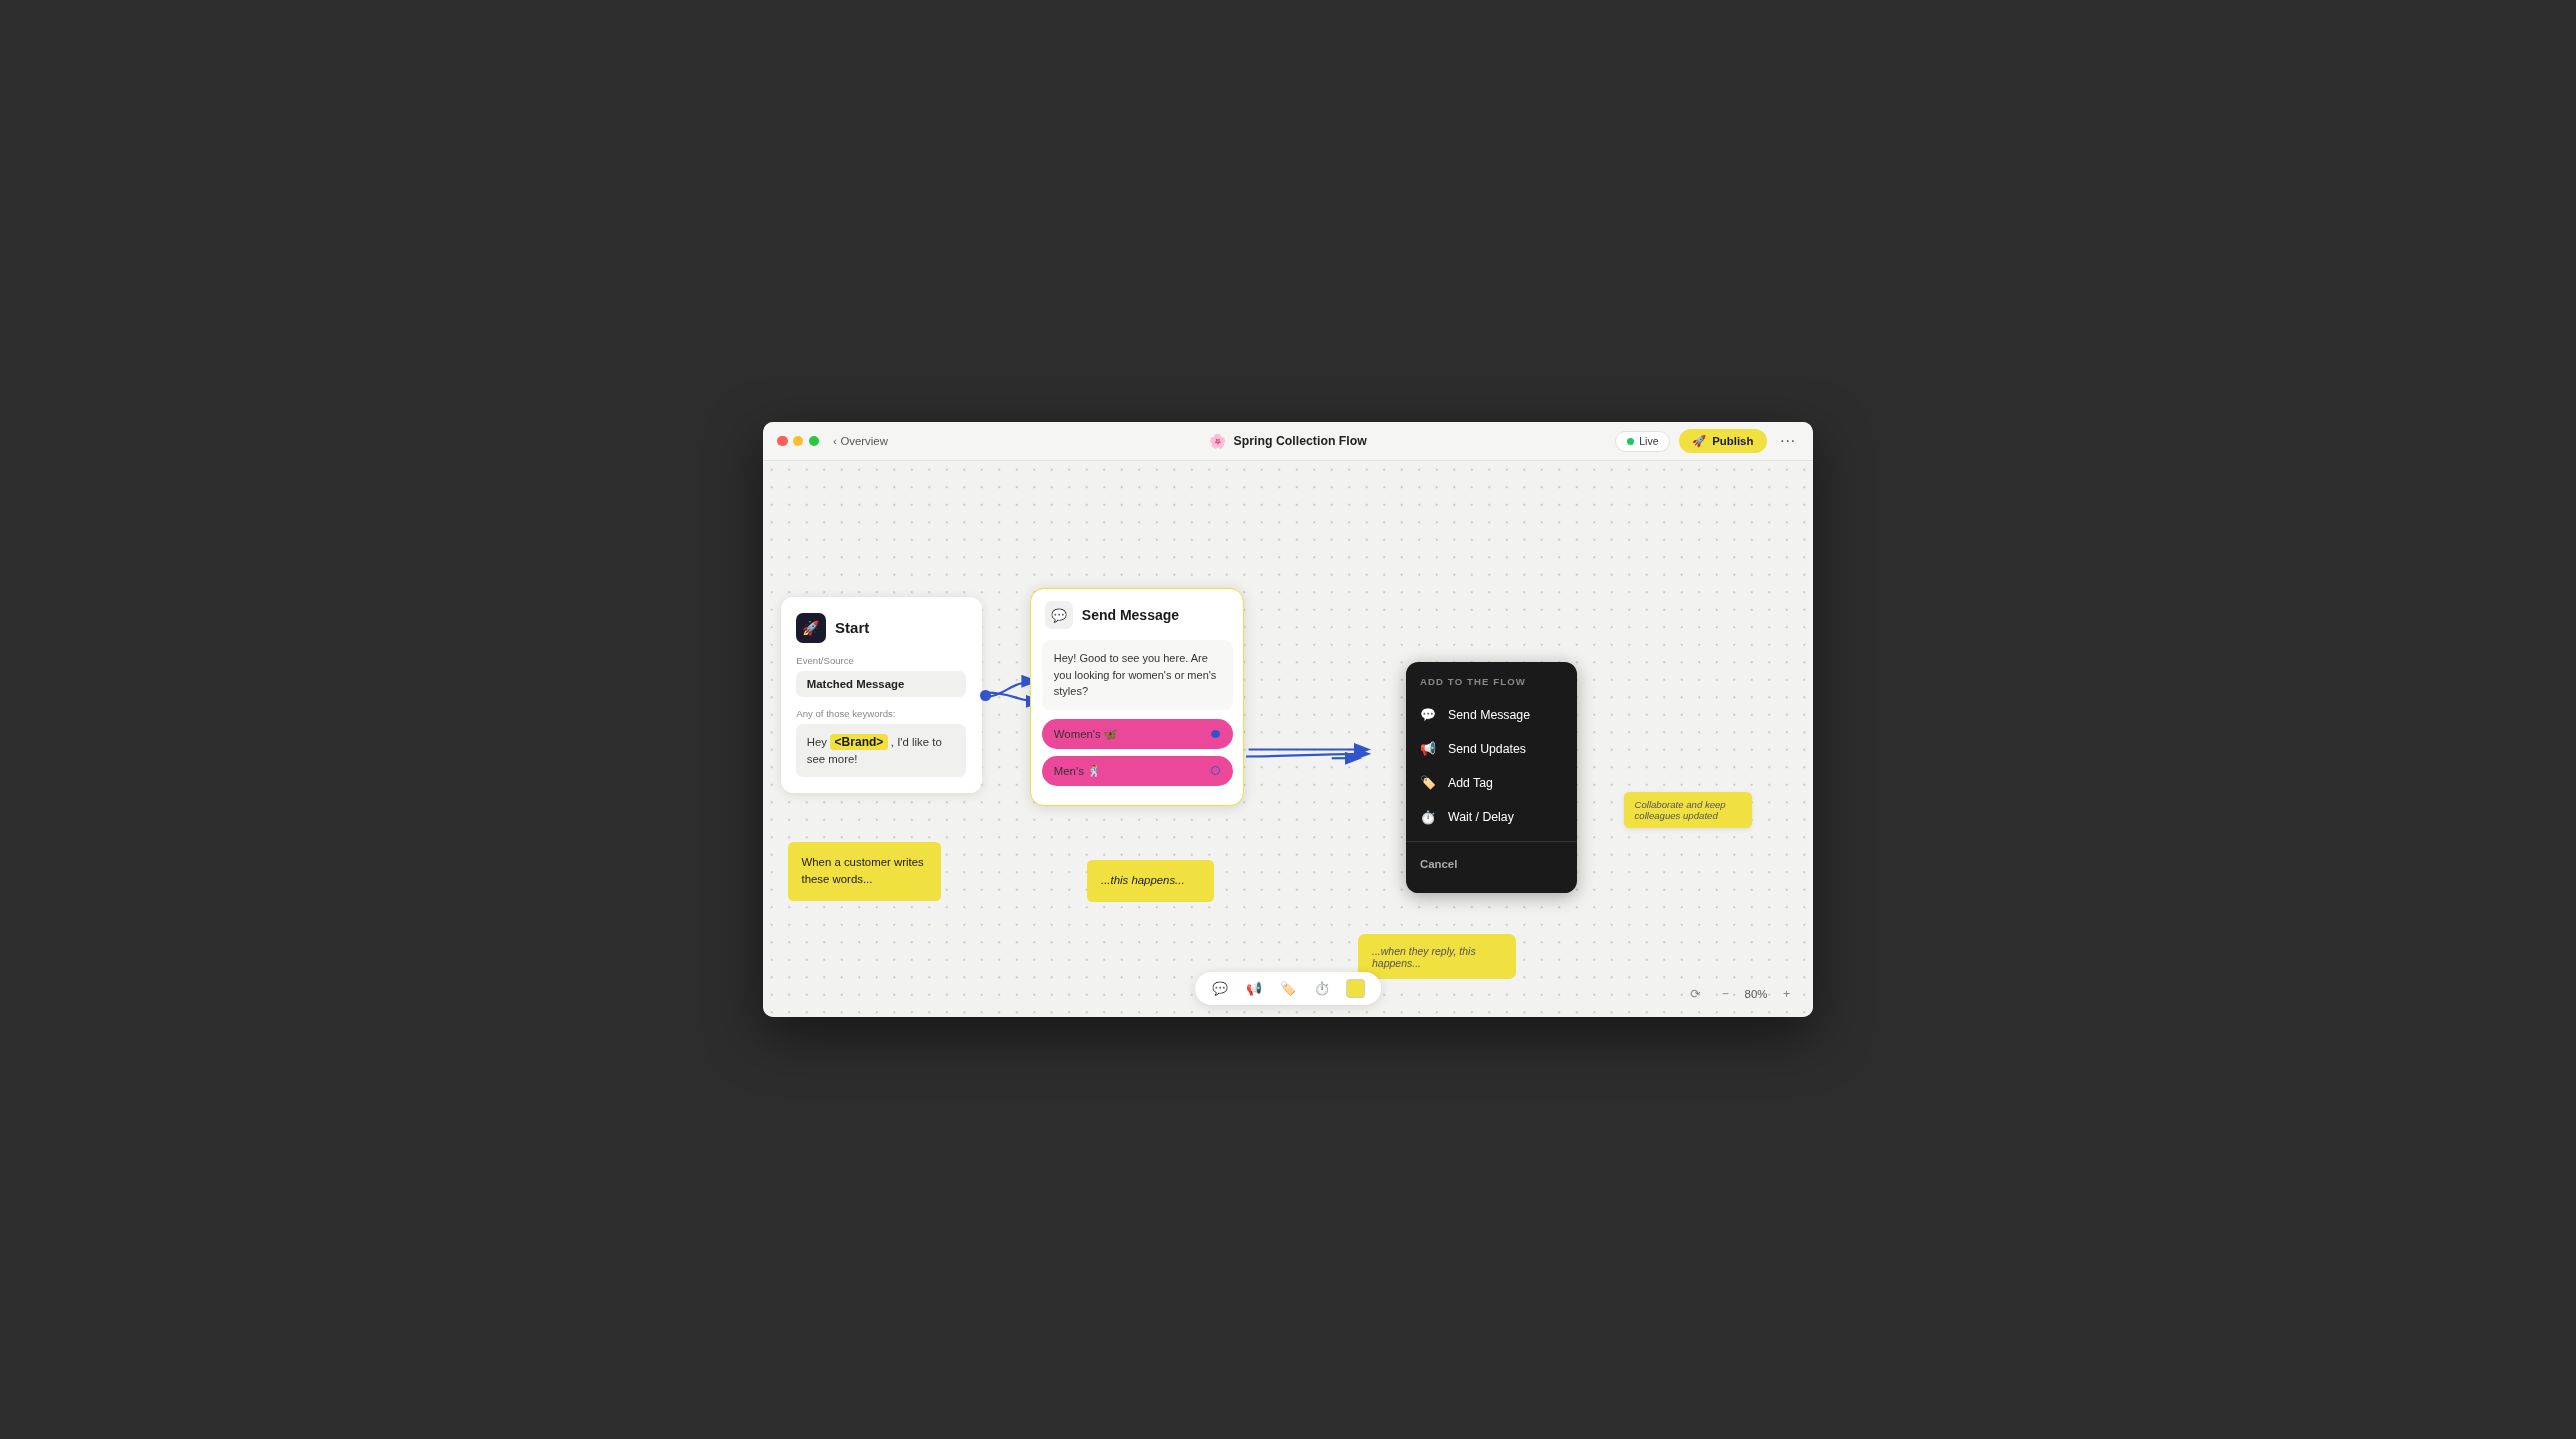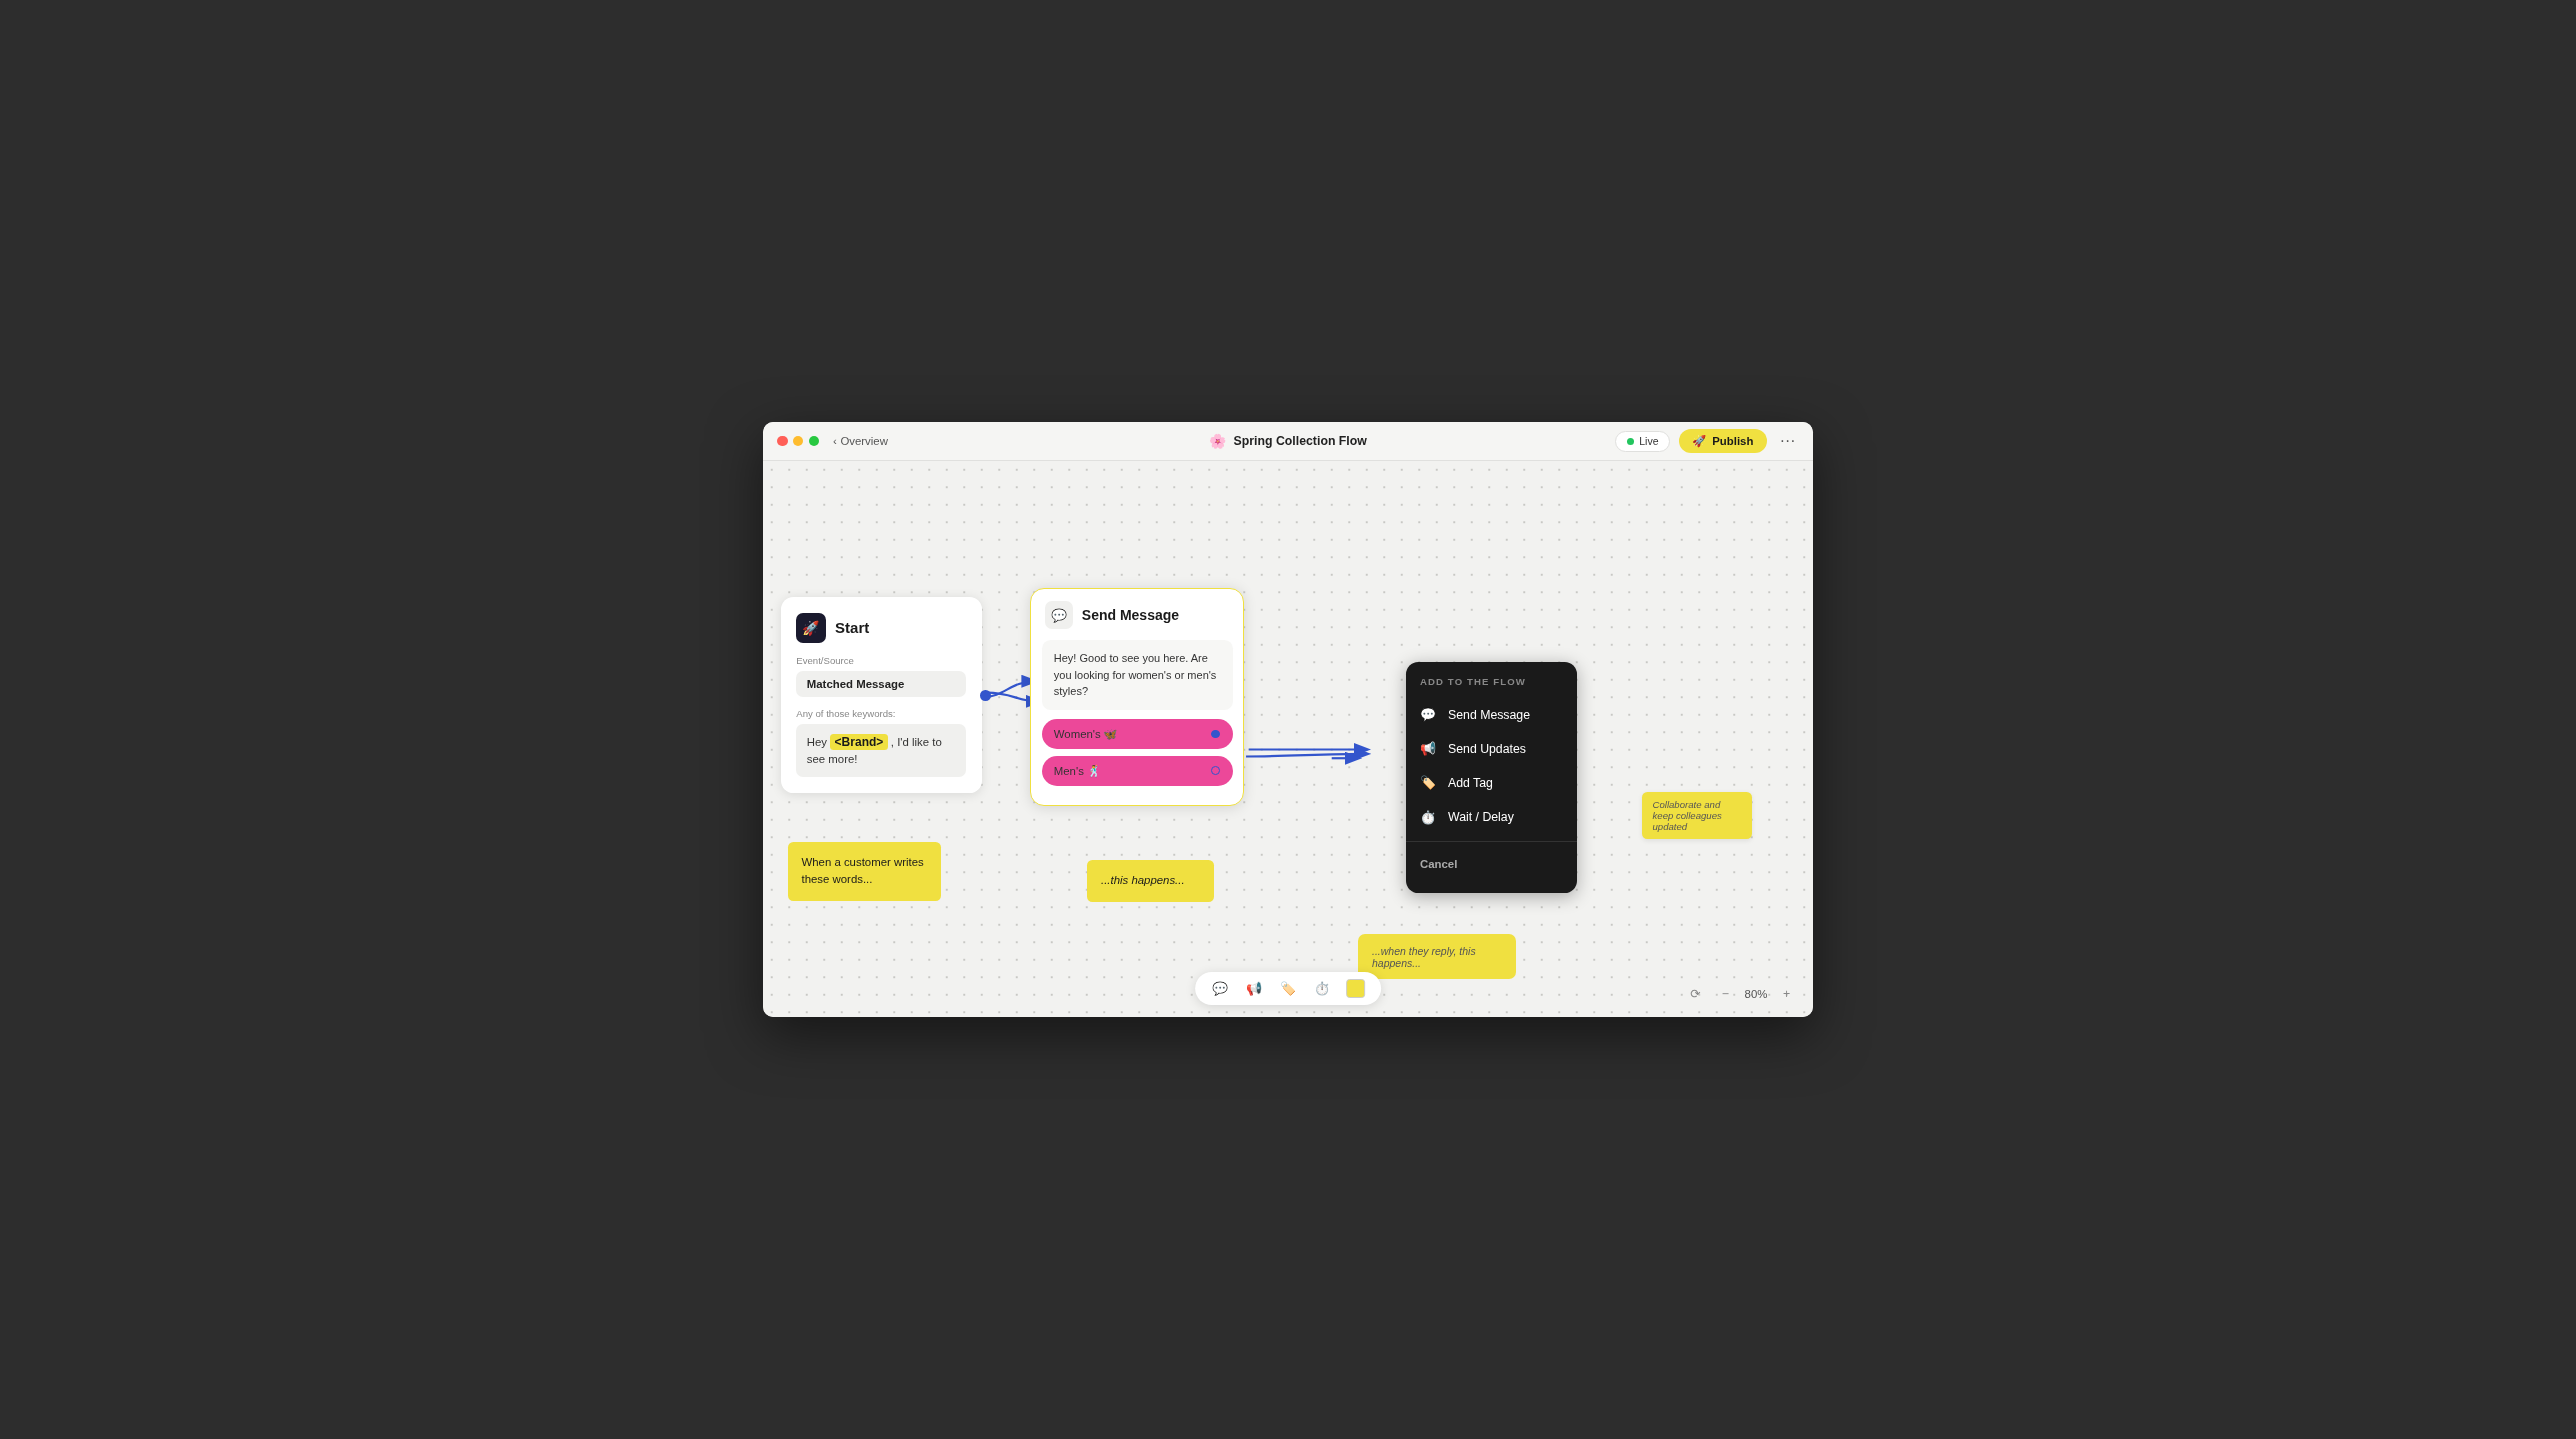--- a/index.html
+++ b/index.html
@@ -602,21 +602,21 @@
 
     <div class="sticky sticky-yellow sticky-italic" style="left:324px;top:399px;width:127px;border-radius:5.3px;">
       <span>...this happens...</span>
     </div>
 
     <div class="reply-sticky" style="left:595px;top:455px;width:158px;margin-top:18px;">
       <span>...when they reply, this happens...</span>
     </div>
 
 
-    <div class="sticky-tooltip" style="right:61px;top:331px;width:110px;">
+    <div class="sticky-tooltip" style="right:61px;top:331px;width:128px;">
       <span>Collaborate and keep colleagues updated</span>
     </div>
 
     <div class="bottom-toolbar">
       <span class="toolbar-icon">💬</span>
       <span class="toolbar-icon">📢</span>
       <span class="toolbar-icon">🏷️</span>
       <span class="toolbar-icon">⏱️</span>
       <div class="toolbar-color"></div>
     </div>

